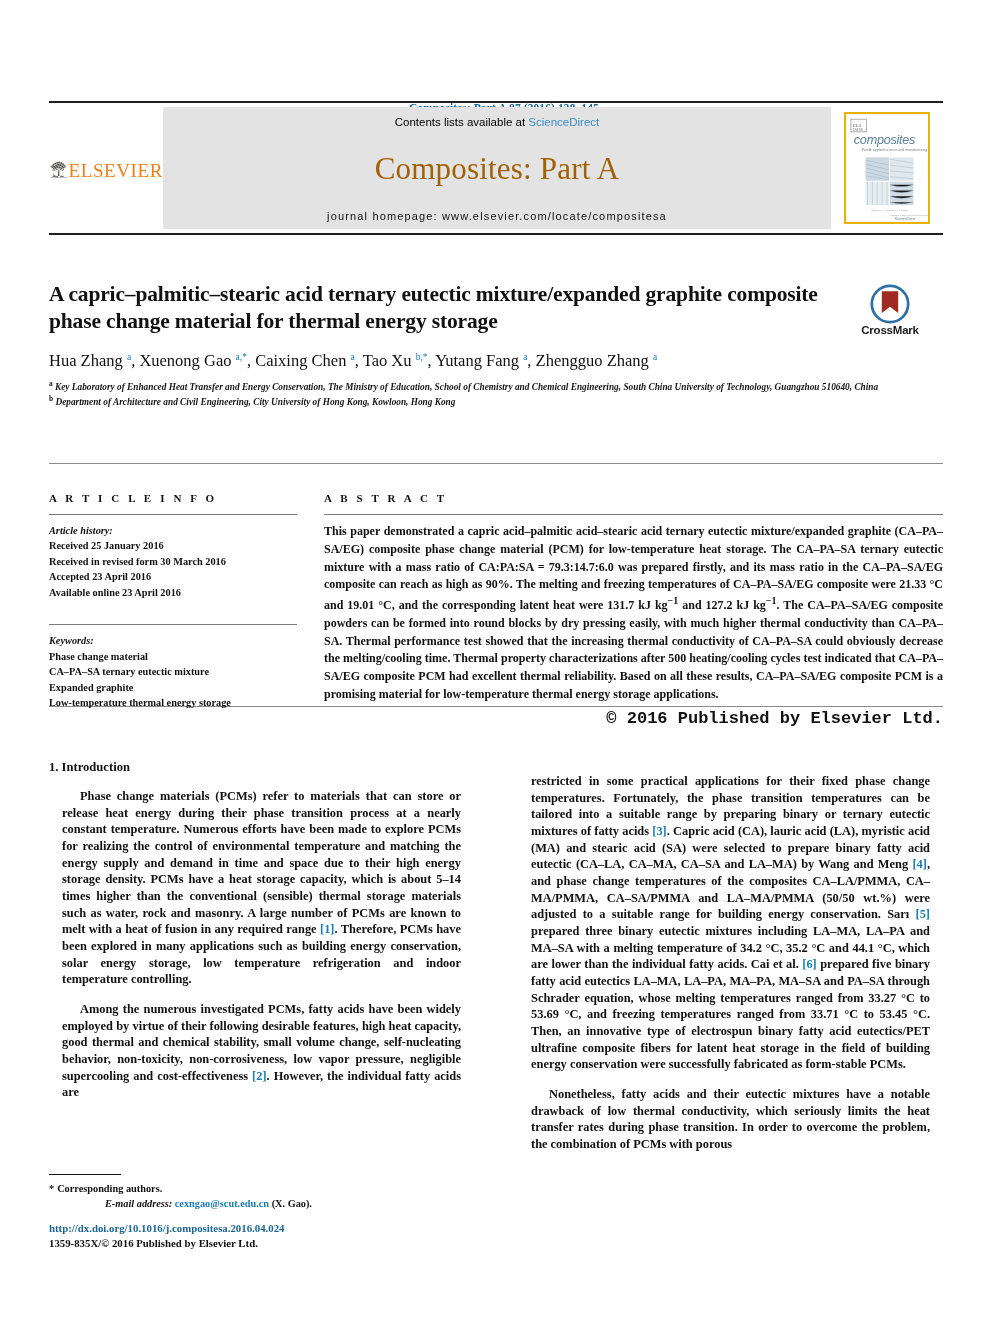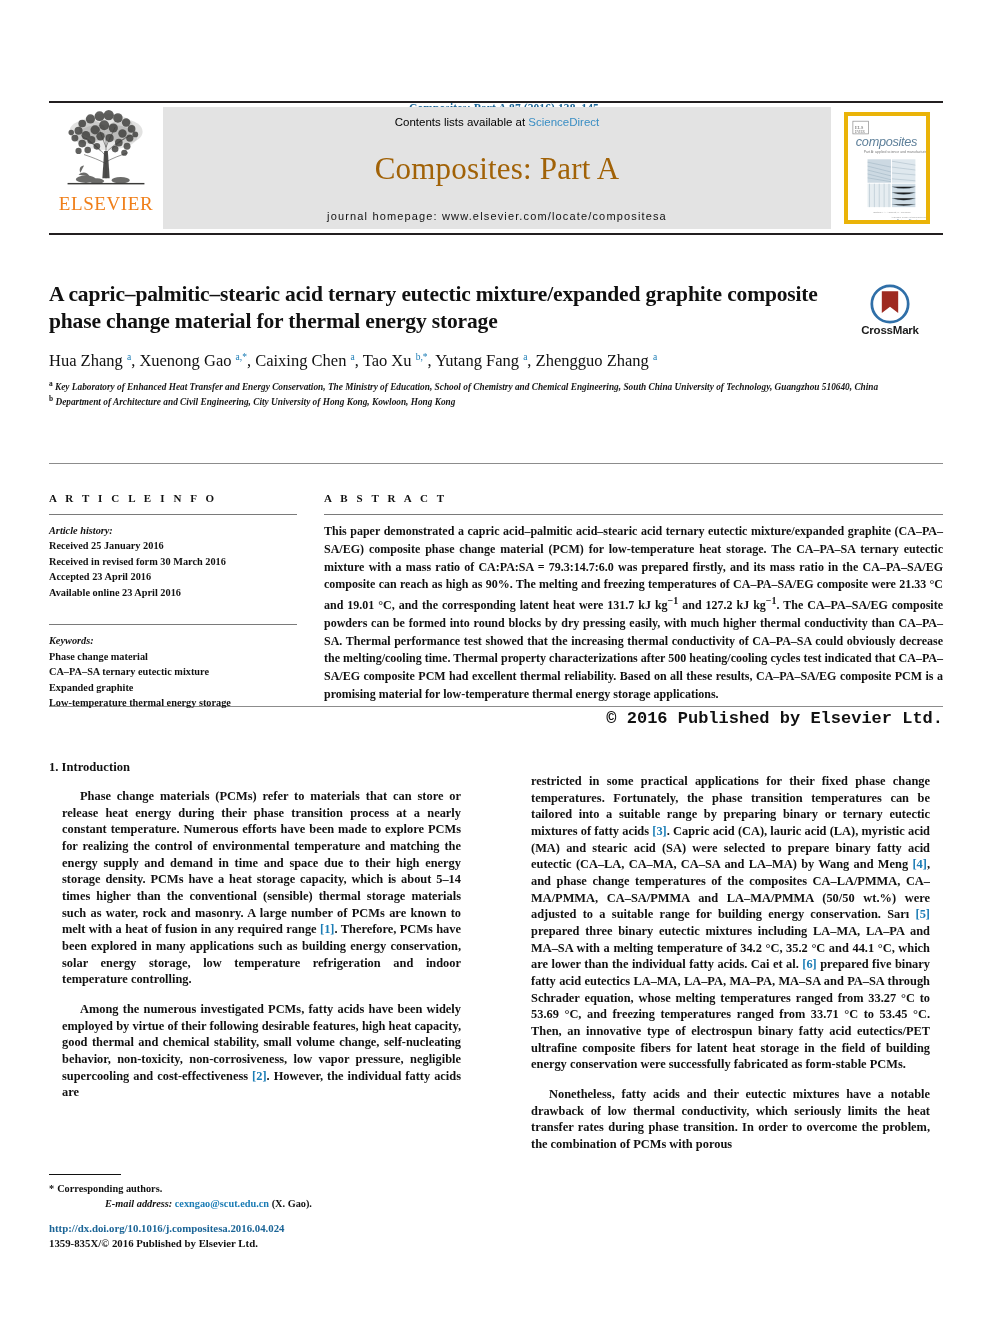--- a/index.html
+++ b/index.html
@@ -45,21 +45,21 @@
     border-bottom: 2px solid #231f20;
     height: 134px;
     box-sizing: border-box;
     display: flex;
     align-items: stretch;
   }
   .elsevier-block {
     width: 114px;
     flex: 0 0 114px;
     display: flex;
-    flex-direction: column;
+    flex-direction: row;
     align-items: center;
     justify-content: flex-start;
     padding-top: 4px;
     box-sizing: border-box;
     background: #ffffff;
   }
   .elsevier-tree {
     width: 92px;
     height: 86px;
     display: block;
@@ -110,21 +110,21 @@
     width: 112px;
     flex: 0 0 112px;
     display: flex;
     align-items: center;
     justify-content: center;
     background: #ffffff;
   }
   .cover-thumb {
     width: 86px;
     height: 112px;
-    border: 4px solid #eab308;
+    border: 2px solid #eab308;
     background: #fdfdfd;
     box-sizing: border-box;
     position: relative;
     overflow: hidden;
   }
 
   
   .title-area {
     position: absolute;
     top: 281px;

